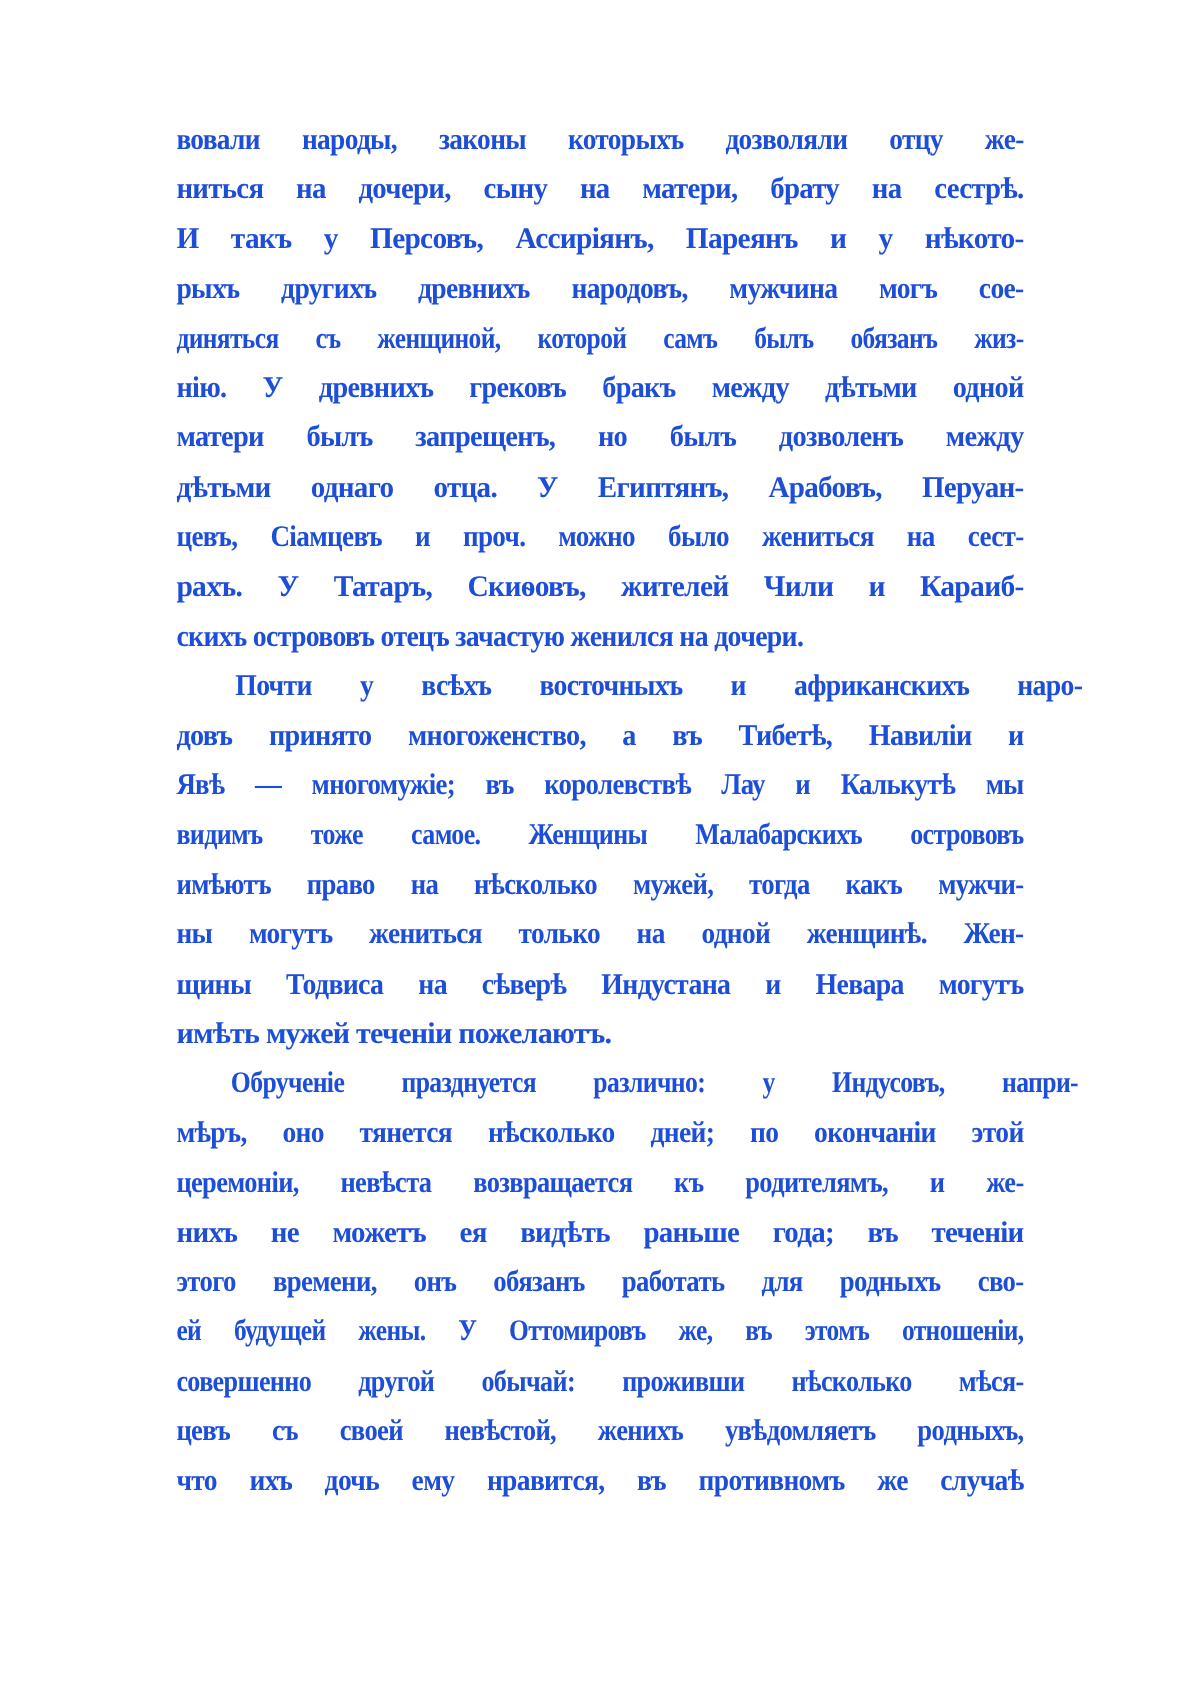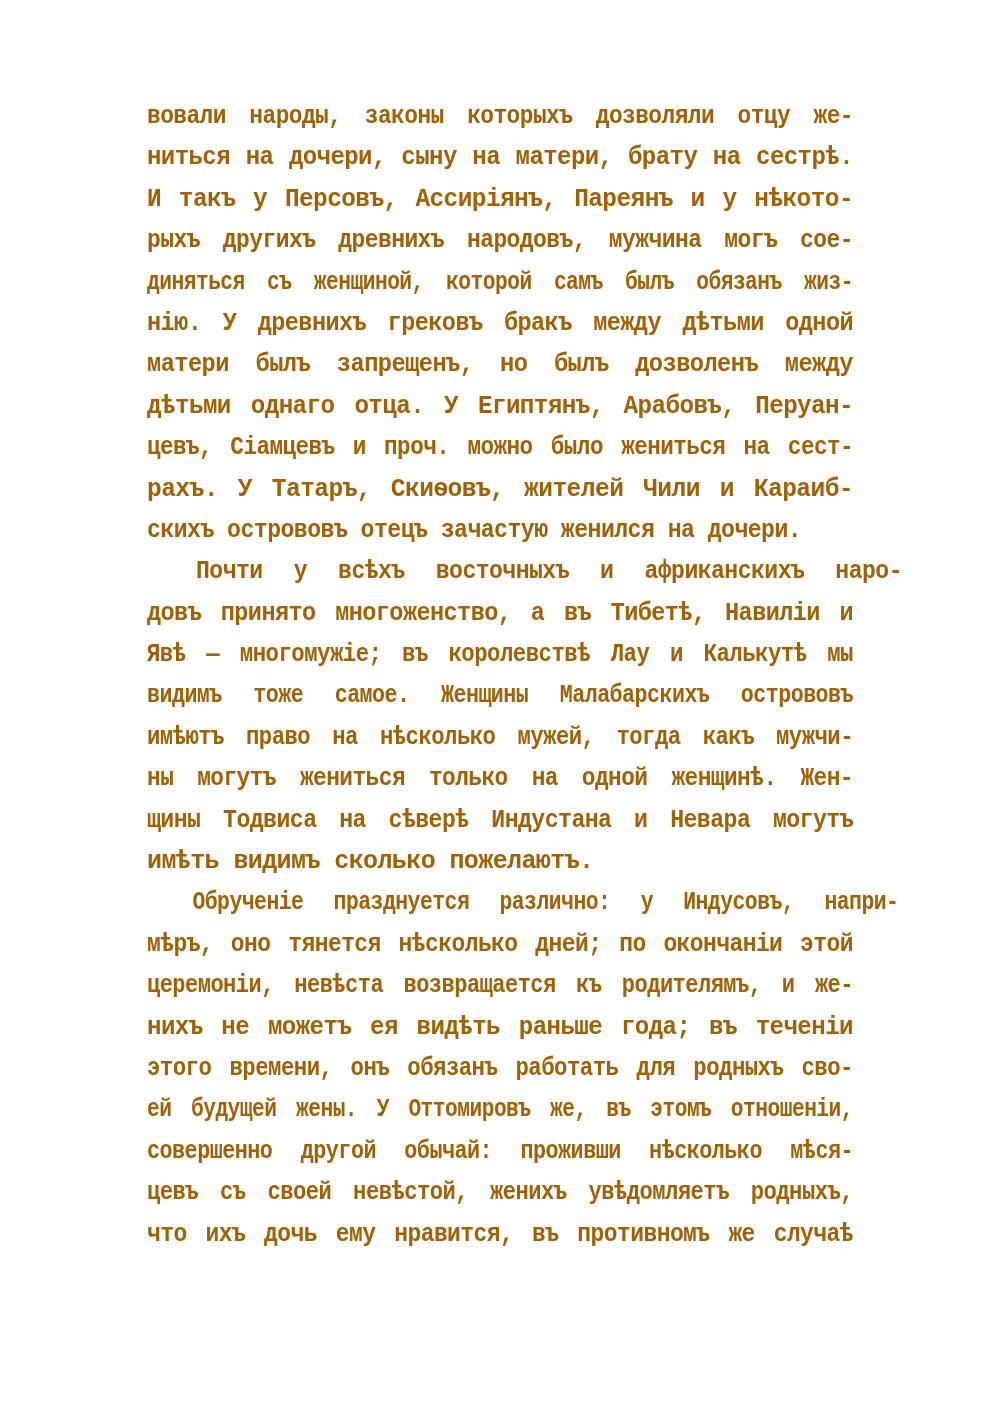--- a/index.html
+++ b/index.html
@@ -18,24 +18,24 @@
       left: 0; top: 0;
       width: 1000px;
       height: 1419px;
       background: #ffffff;
     }
     .text-column {
       position: absolute;
       left: 147px;
       top: 96px;
       width: 706px;
-      font-family: Liberation Mono, monospace;
+      font-family: Liberation Serif, serif;
       font-weight: bold;
       font-size: 25px;
-      color: #a16207;
+      color: #1d4ed8;
     }
     .line {
       display: block;
       height: 41.4px;
       line-height: 41.4px;
       white-space: nowrap;
       text-align: justify;
       text-align-last: justify;
       letter-spacing: -0.6px;
       transform-origin: left center;
@@ -68,21 +68,21 @@
     </div>
 
     <div>
       <span class="line indent" style="transform: scaleX(0.9248); width: 763.369px;">Почти у всѣхъ восточныхъ и африканскихъ наро-</span>
       <span class="line" style="transform: scaleX(0.9408); width: 750.453px;">довъ принято многоженство, а въ Тибетѣ, Навиліи и</span>
       <span class="line" style="transform: scaleX(0.8934); width: 790.203px;">Явѣ — многомужіе; въ королевствѣ Лау и Калькутѣ мы</span>
       <span class="line" style="transform: scaleX(0.8653); width: 815.922px;">видимъ тоже самое. Женщины Малабарскихъ острововъ</span>
       <span class="line" style="transform: scaleX(0.8904); width: 792.875px;">имѣютъ право на нѣсколько мужей, тогда какъ мужчи-</span>
       <span class="line" style="transform: scaleX(0.9123); width: 773.859px;">ны могутъ жениться только на одной женщинѣ. Жен-</span>
       <span class="line" style="transform: scaleX(0.9269); width: 761.688px;">щины Тодвиса на сѣверѣ Индустана и Невара могутъ</span>
-      <span class="line last">имѣть видимъ сколько пожелаютъ.</span>
+      <span class="line last">имѣть мужей теченіи пожелаютъ.</span>
     </div>
 
     <div>
       <span class="line indent" style="transform: scaleX(0.8563); width: 824.489px;">Обрученіе празднуется различно: у Индусовъ, напри-</span>
       <span class="line" style="transform: scaleX(0.9178); width: 769.219px;">мѣръ, оно тянется нѣсколько дней; по окончаніи этой</span>
       <span class="line" style="transform: scaleX(0.8809); width: 801.422px;">церемоніи, невѣста возвращается къ родителямъ, и же-</span>
       <span class="line" style="transform: scaleX(0.9652); width: 731.453px;">нихъ не можетъ ея видѣть раньше года; въ теченіи</span>
       <span class="line" style="transform: scaleX(0.8931); width: 790.469px;">этого времени, онъ обязанъ работать для родныхъ сво-</span>
       <span class="line" style="transform: scaleX(0.8479); width: 832.656px;">ей будущей жены. У Оттомировъ же, въ этомъ отношеніи,</span>
       <span class="line" style="transform: scaleX(0.8704); width: 811.125px;">совершенно другой обычай: проживши нѣсколько мѣся-</span>

